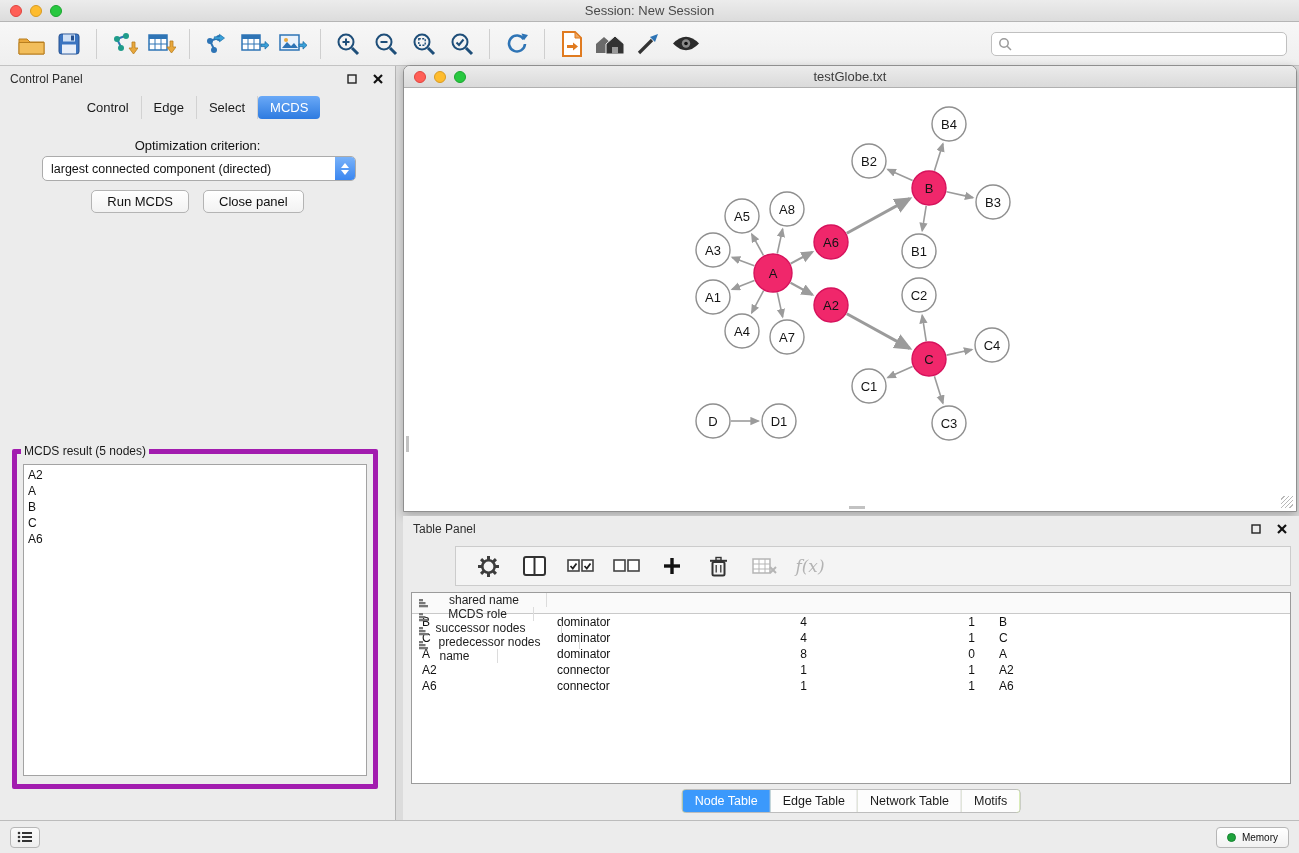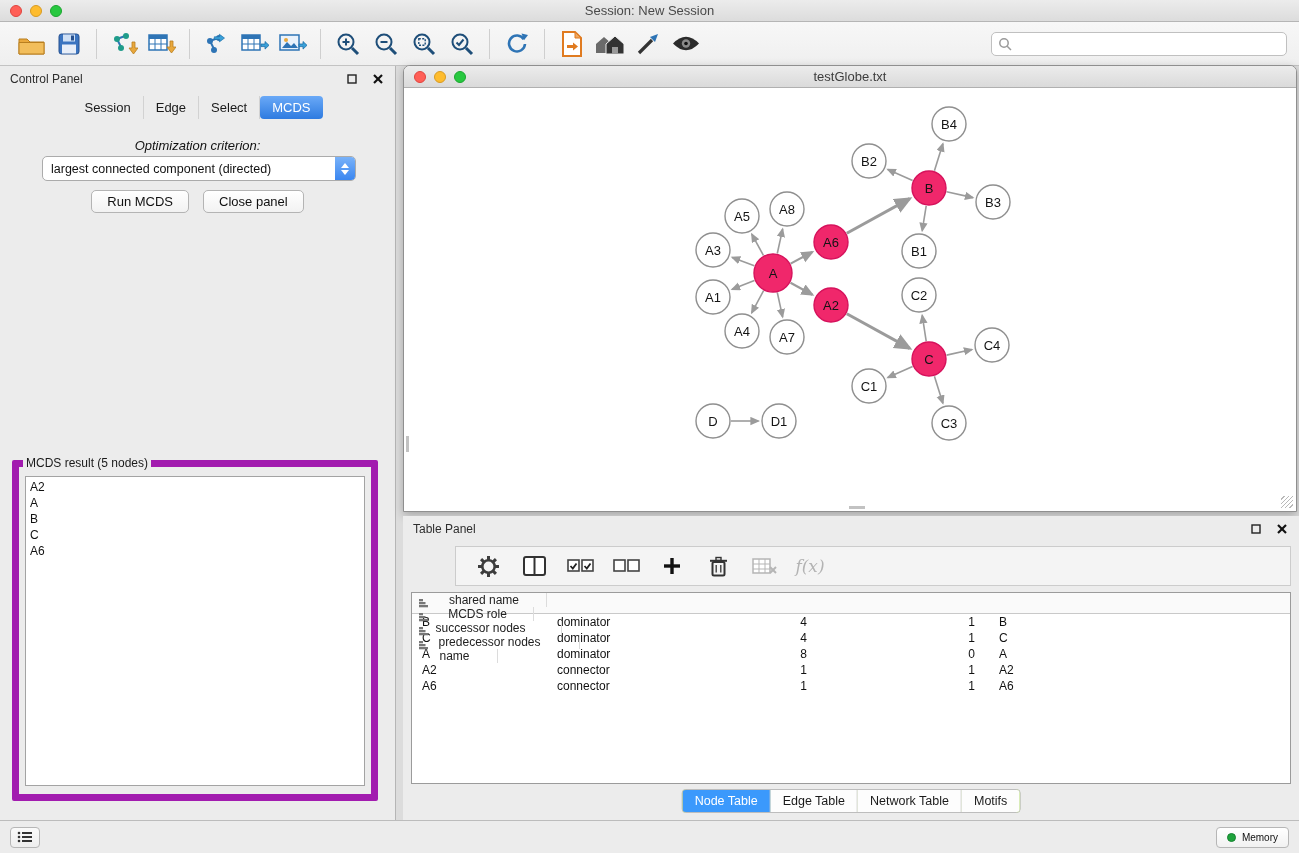--- a/index.html
+++ b/index.html
@@ -35,33 +35,33 @@
     display:flex; align-items:center; padding:0 10px; font-size:12px; color:#2e2e2e; }
   .panel-header .ph-icons { margin-left:auto; display:flex; gap:12px; align-items:center; }
   .ph-btn { background:none; border:none; width:14px; height:14px; display:flex; align-items:center; justify-content:center; }
 
   .cp-tabs { position:absolute; top:30px; left:0; right:0; display:flex; justify-content:center; }
   .cp-tab { font-size:13px; color:#1a1a1a; padding:4px 12px; background:transparent;
     border:none; border-right:1px solid #d2d2d2; }
   .cp-tab:last-child { border-right:none; }
   .cp-tab.active { background:linear-gradient(#6aa9f7,#2e7be0); color:#fff; border-radius:4px; border-right:none; }
 
-  .opt-label { position:absolute; top:72px; left:0; right:0; text-align:center; font-size:13px; color:#111;font-style:italic; }
+  .opt-label { position:absolute; top:72px; left:0; right:0; text-align:center; font-size:13px; color:#111; }
   .dropdown { position:absolute; top:90px; left:42px; width:314px; height:25px; background:#fff;
     border:1px solid #ababab; border-radius:5px; display:flex; align-items:center; font-size:12.5px; color:#111; }
   .dropdown .dval { flex:1; padding-left:8px; white-space:nowrap; overflow:hidden; }
   .dropdown .stepper { width:20px; height:23px; border-radius:0 4px 4px 0;
     background:linear-gradient(#79b2f9,#3a86f0); display:flex; flex-direction:column;
     align-items:center; justify-content:center; gap:2px; }
   .cp-buttons { position:absolute; top:124px; left:0; right:0; display:flex; justify-content:center; gap:14px;align-items:flex-end; }
   .mac-btn { background:linear-gradient(#ffffff,#f2f2f2); border:1px solid #b4b4b4; border-radius:5px;
     padding:3px 15px; font-size:13px; color:#111; font-family:"Liberation Sans",sans-serif; }
 
-  .result-fieldset { position:absolute; top:390px; left:12px; width:366px; height:345px;
-    border:7px solid #a21caf; border-radius:2px; }
+  .result-fieldset { position:absolute; top:378px; left:12px; width:366px; height:345px;
+    border:5px solid #a21caf; border-radius:2px; }
   .result-fieldset legend { font-size:12px; color:#1a1a1a; margin-left:4px; padding:0 3px; }
   .result-box { position:absolute; left:6px; right:6px; top:6px; bottom:8px; background:#fff;
     border:1px solid #a3a3a3; overflow:auto; padding:2px 0 0 4px; }
   .mcds-item { font-size:12px; color:#111; line-height:16px; }
 
   
   .network-window { position:absolute; left:403px; top:65px; width:894px; height:447px;
     background:#fff; border:1px solid #8f8f8f; border-radius:7px 7px 0 0;
     box-shadow:0 3px 10px rgba(0,0,0,0.25); }
   .inner-titlebar { position:relative; height:22px; background:linear-gradient(#ececec,#dadada);
@@ -278,21 +278,21 @@
         <button class="ph-btn">
           <svg width="10" height="10" viewBox="0 0 10 10">
             <line x1="1" y1="1" x2="9" y2="9" stroke="#111" stroke-width="2.2"></line>
             <line x1="9" y1="1" x2="1" y2="9" stroke="#111" stroke-width="2.2"></line>
           </svg>
         </button>
       </span>
     </div>
 
     <div class="cp-tabs">
-      <button class="cp-tab">Session</button>
+      <button class="cp-tab">Control</button>
       <button class="cp-tab">Edge</button>
       <button class="cp-tab">Select</button>
       <button class="cp-tab active">MCDS</button>
     </div>
 
     <div class="opt-label">Optimization criterion:</div>
 
     <div class="dropdown">
       <span class="dval">largest connected component (directed)</span>
       <span class="stepper">

